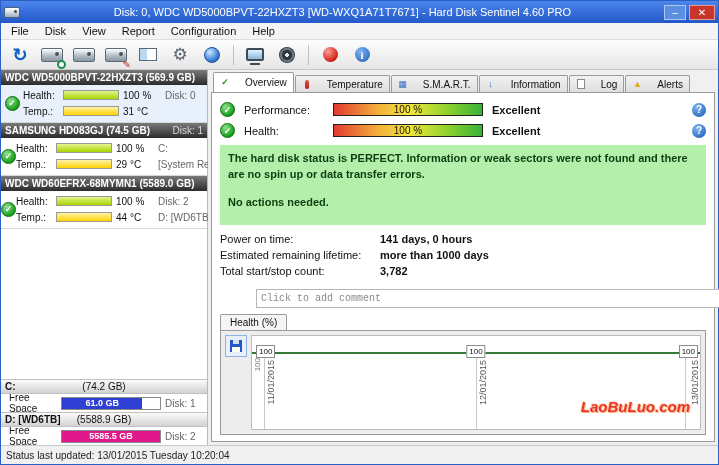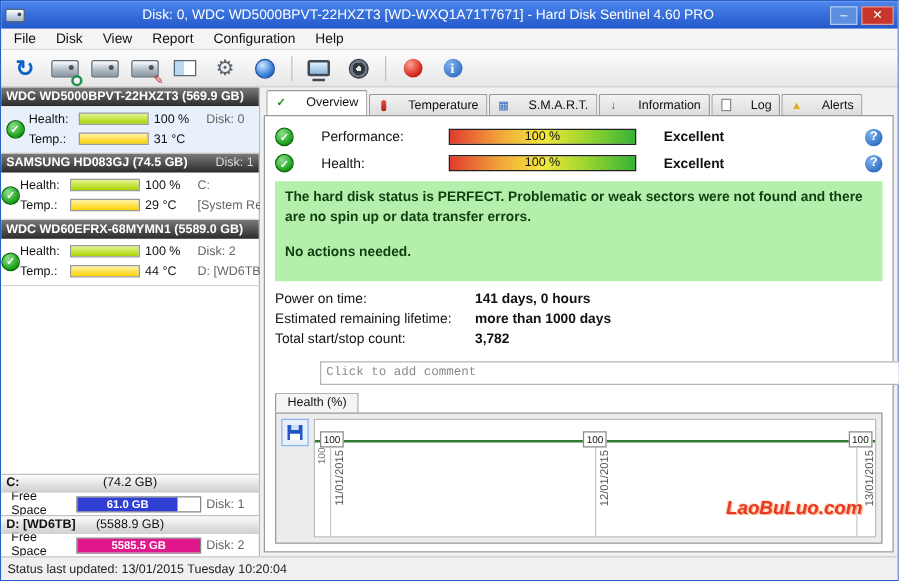--- a/index.html
+++ b/index.html
@@ -83,21 +83,21 @@
   .ti { display:inline-flex; align-items:center; justify-content:center; width:10px; height:10px; font-size:9px; line-height:1; }
   .ti-check::after { content:"✓"; color:#149114; font-weight:bold; }
   .ti-temp { width:4px; height:9px; background:linear-gradient(#e5584a,#b01d10); border-radius:2px; }
   .ti-smart::after { content:"▦"; color:#3a6fc4; }
   .ti-info::after { content:"↓"; color:#0f62c4; font-weight:bold; }
   .ti-log { width:8px; height:10px; border:1px solid #8a8a8a; background:#fff; }
   .ti-perf::after { content:"●"; color:#1fa41f; }
   .ti-alert::after { content:"▲"; color:#e6a817; }
 
   .content { flex:1; background:#fff; border:1px solid #9a9a9a; padding:6px 8px; display:flex; flex-direction:column; min-height:0; }
-  .meter-row { display:flex; align-items:center; height:21px; gap:22px; }
+  .meter-row { display:flex; align-items:center; height:21px; gap:9px; }
   .meter-row .mlabel { width:80px; }
   .gbar { width:150px; height:13px; border:1px solid #222; background:linear-gradient(90deg,#e23b2e 0%,#f2a93b 28%,#f5e73b 50%,#9ad52f 74%,#35b335 100%); display:flex; align-items:center; justify-content:center; font-size:10px; color:#111; }
   .rating { font-weight:bold; }
   .qm { width:14px; height:14px; border-radius:50%; background:radial-gradient(circle at 35% 30%,#7fb3f0,#1257b5); color:#fff; font-size:10px; font-weight:bold; display:flex; align-items:center; justify-content:center; margin-left:auto; }
   .qm::after { content:"?"; }
 
   .statusbox { margin-top:4px; background:#b4efac; color:#0e3e0e; font-weight:bold; padding:6px 8px; line-height:1.45; flex:0 0 auto; min-height:80px; }
   .statusbox .action { margin-top:12px; }
 
   .stats { position:relative; margin-top:8px; flex:0 0 auto; }
@@ -350,21 +350,21 @@
 
         <div class="meter-row">
           <span class="okc"></span>
           <span class="mlabel">Health:</span>
           <span class="gbar">100 %</span>
           <span class="rating">Excellent</span>
           <span class="qm"></span>
         </div>
 
         <div class="statusbox">
-          <div>The hard disk status is PERFECT. Problematic or weak sectors were not found and there are no spin up or data transfer errors.</div>
+          <div>The hard disk status is PERFECT. Information or weak sectors were not found and there are no spin up or data transfer errors.</div>
           <div class="action">No actions needed.</div>
         </div>
 
         <div class="stats">
           <div class="stat">
             <span class="slbl">Power on time:</span>
             <span class="sval">141 days, 0 hours</span>
           </div>
           <div class="stat">
             <span class="slbl">Estimated remaining lifetime:</span>

